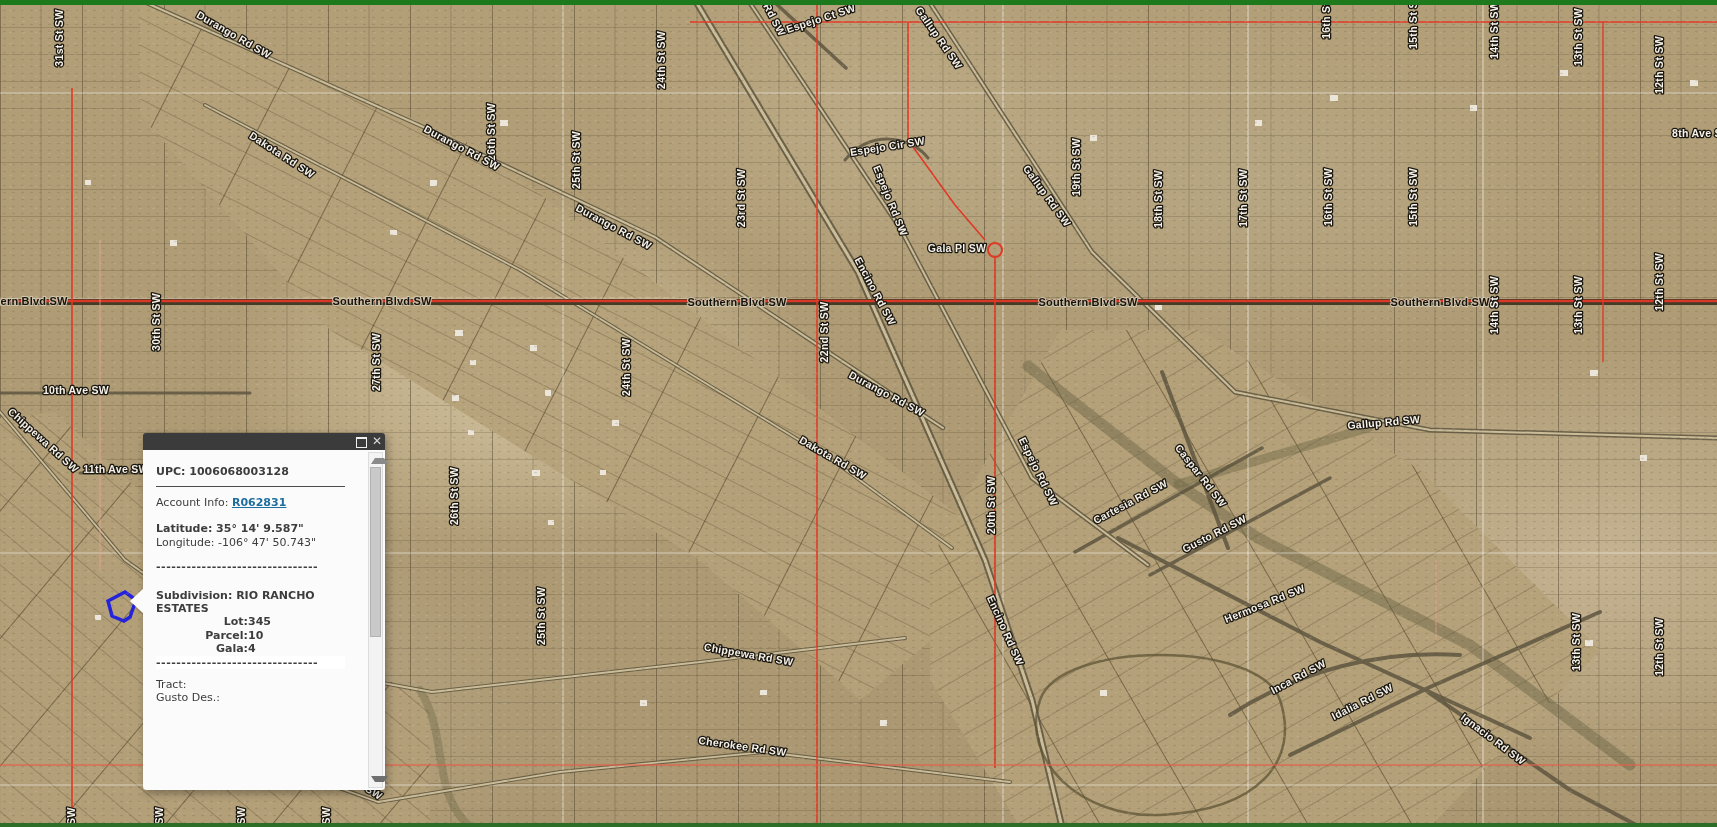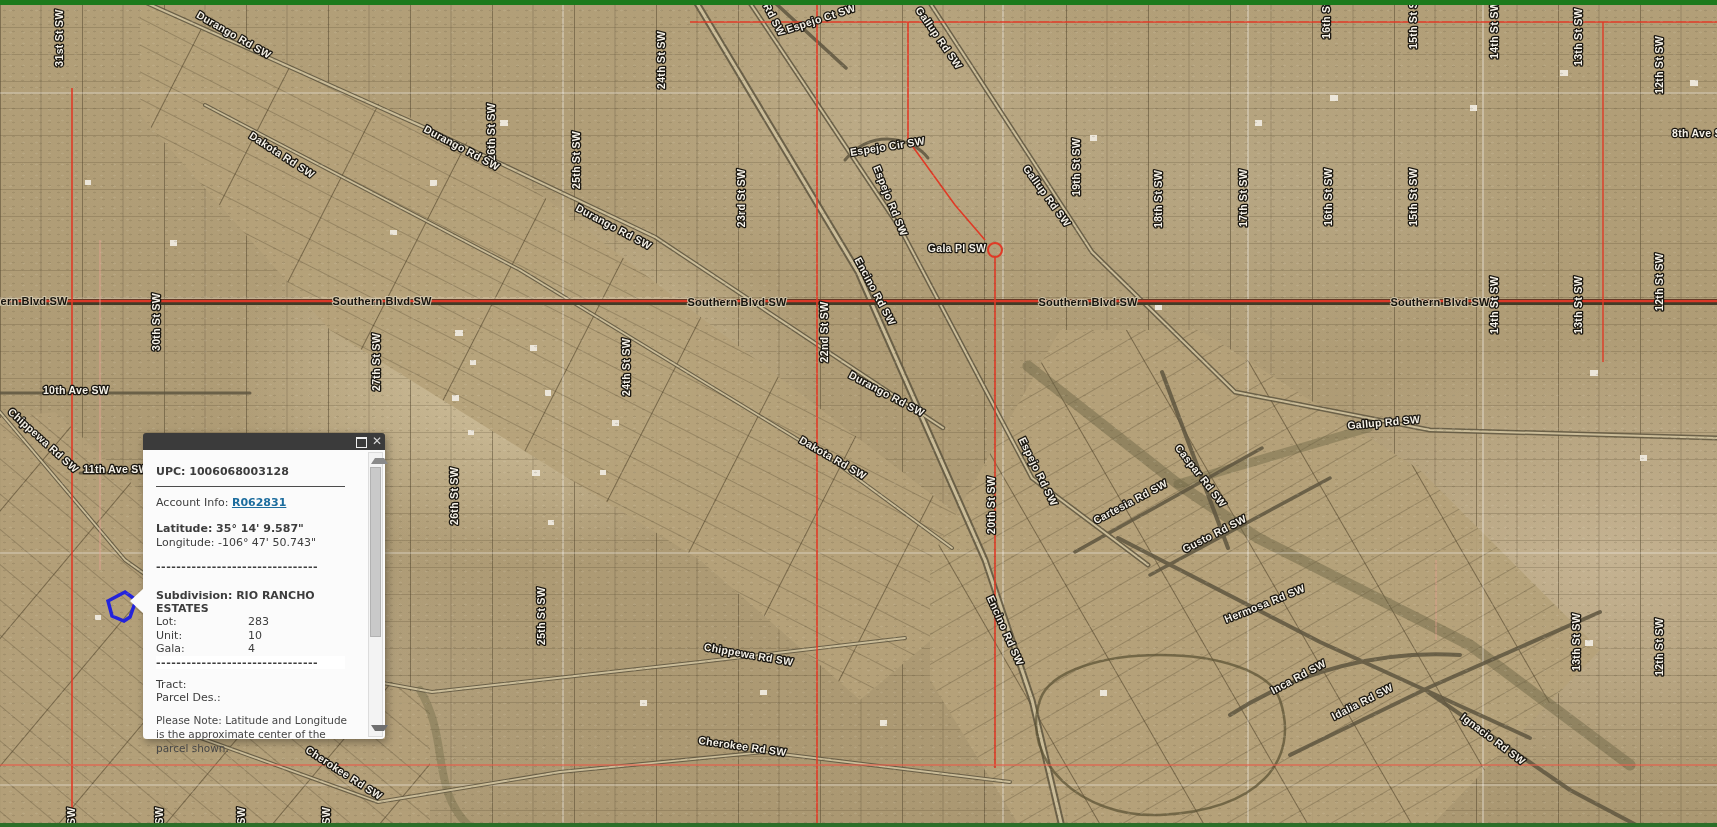--- a/index.html
+++ b/index.html
@@ -47,34 +47,34 @@
   .restore-btn{
     position:absolute;right:18px;top:4px;width:9px;height:8px;
     border:1.5px solid #efefef;border-top-width:2.5px;background:transparent;cursor:pointer;
   }
   .close-btn{
     position:absolute;right:3px;top:1px;color:#d9d9d9;font-size:12px;font-weight:bold;
     font-family:"DejaVu Sans",sans-serif;cursor:pointer;line-height:15px;
   }
   .popup-body{
     position:relative;background:#fbfbfb;border-radius:0 0 4px 4px;
-    height:289px;padding:12px 40px 0 13px;box-sizing:border-box;line-height:1.2;
+    height:340px;padding:12px 40px 0 13px;box-sizing:border-box;line-height:1.2;
   }
   .popup-tail{
     position:absolute;left:-13px;top:138px;width:0;height:0;
     border-top:13px solid transparent;border-bottom:13px solid transparent;
     border-right:14px solid #fbfbfb;
   }
   .bold{font-weight:normal;}
   .upc-line{font-weight:bold;margin-top:3px;}
   .hr{border-top:1px solid #4c4c4c;margin:8px 0 9px 0;}
   .latlong{font-weight:bold;margin-top:13px;}
   .dashes{margin-top:11px;font-weight:bold;letter-spacing:.5px;white-space:nowrap;overflow:hidden;}
   .subdiv{font-weight:bold;margin-top:16px;width:180px;}
-  .kv{display:flex;font-weight:normal;}
+  .kv{display:flex;font-weight:bold;text-align:right;}
   .kv .k{width:92px;flex:none;}
   .note{margin-top:10px;color:#464646;font-size:10.5px;line-height:1.3;width:192px;}
   a.acct{color:#1d6d9e;font-weight:bold;text-decoration:underline;cursor:pointer;}
   
   .sb{
     position:absolute;right:2px;top:2px;bottom:2px;width:15px;
     background:#f3f3f3;border:1px solid #dcdcdc;box-sizing:border-box;
   }
   .sb-up,.sb-down{position:absolute;left:2px;width:9px;height:0;border-left:4.5px solid transparent;border-right:4.5px solid transparent;cursor:pointer;}
   .sb-up{top:5px;border-bottom:6px solid #8a8a8a;}
@@ -316,37 +316,36 @@
 
     <div class="latlong">Latitude: 35° 14' 9.587"</div>
     <div class="bold">Longitude: -106° 47' 50.743"</div>
 
     <div class="dashes">--------------------------------</div>
 
     <div class="subdiv">Subdivision: RIO RANCHO ESTATES</div>
 
     <div class="kv">
       <span class="k">Lot:</span>
-      <span>283</span>
+      <span>345</span>
     </div>
     <div class="kv">
-      <span class="k">Unit:</span>
+      <span class="k">Parcel:</span>
       <span>10</span>
     </div>
     <div class="kv">
       <span class="k">Gala:</span>
       <span>4</span>
     </div>
 
     <div class="dashes" style="margin-top:1px;background:#fff;">--------------------------------</div>
 
     <div class="bold" style="margin-top:9px;">Tract:</div>
-    <div class="bold">Parcel Des.:</div>
-
-    <div class="note">Please Note: Latitude and Longitude is the approximate center of the parcel shown.</div>
+    <div class="bold">Gusto Des.:</div>
+
 
     <div class="sb">
       <span class="sb-up"></span>
       <span class="sb-thumb"></span>
       <span class="sb-down"></span>
     </div>
   </div>
 </div>
 
 </body></html>

